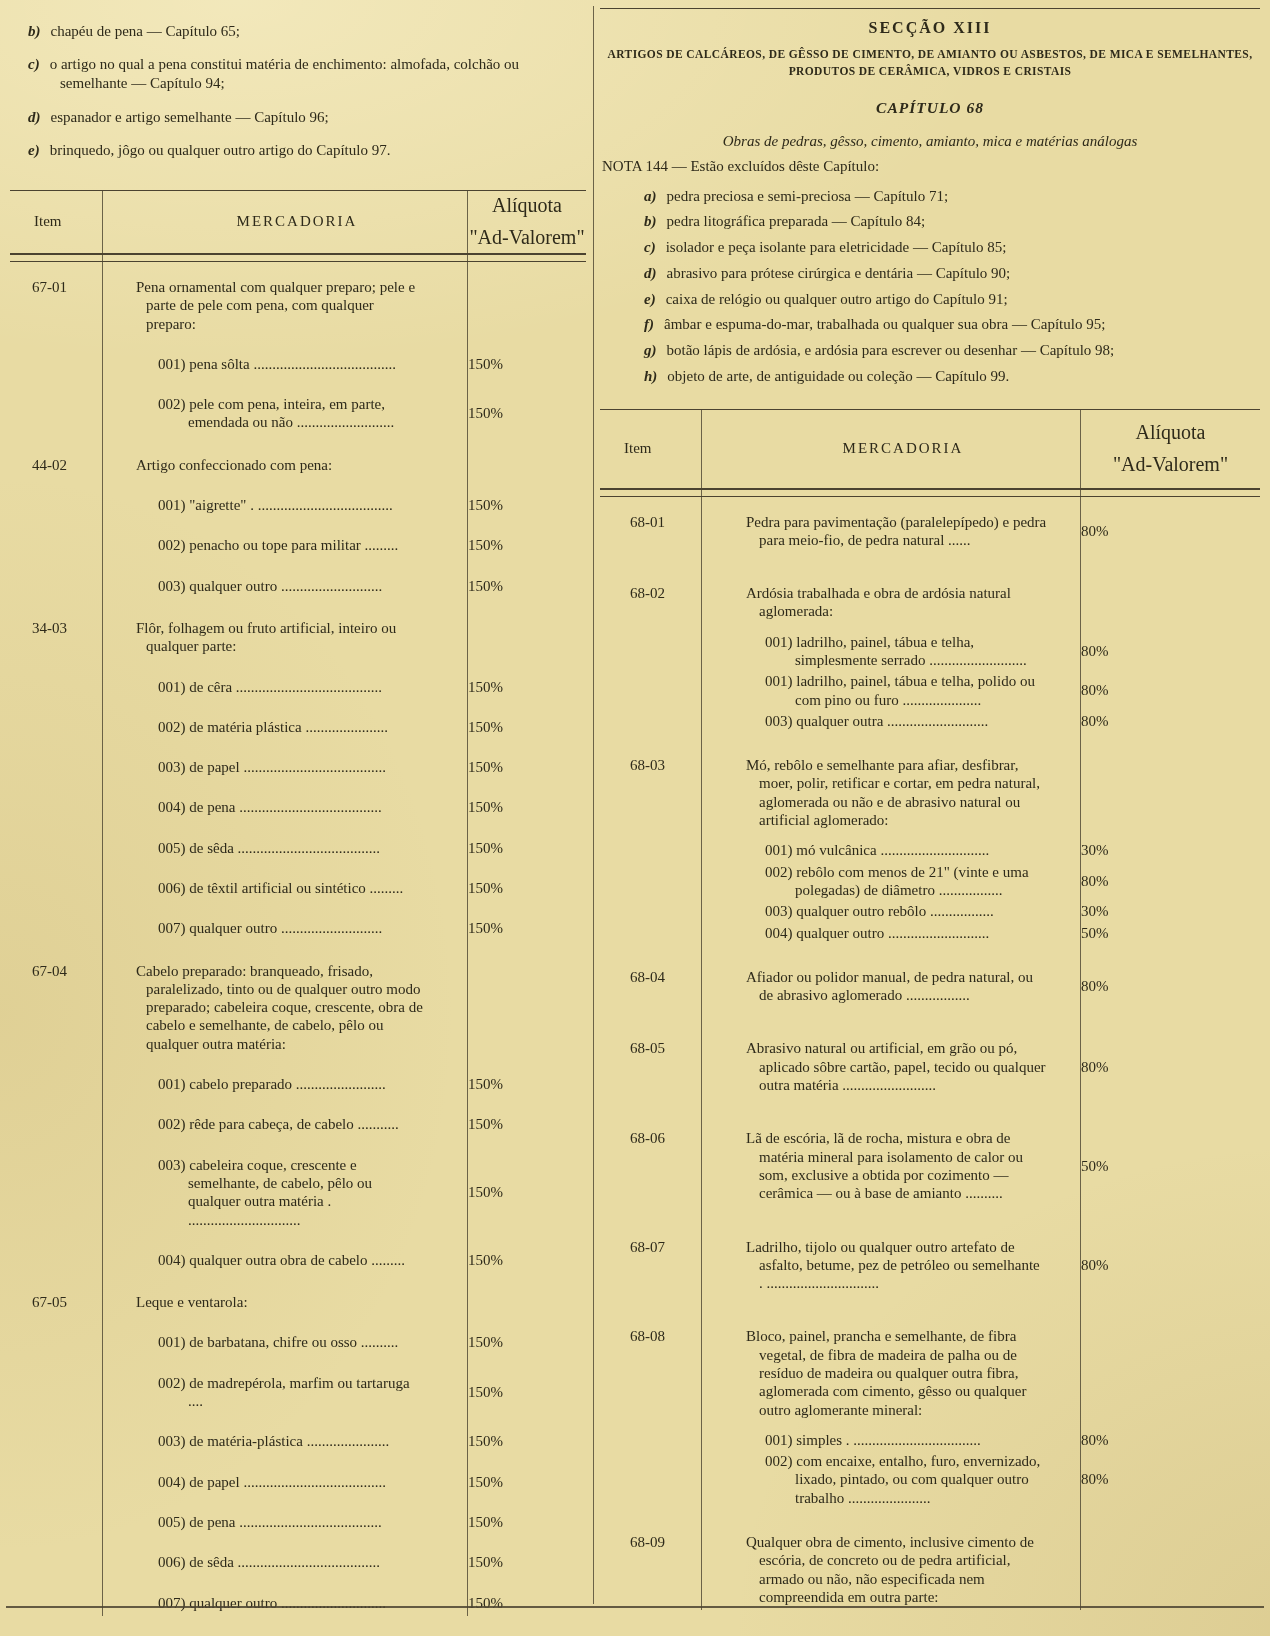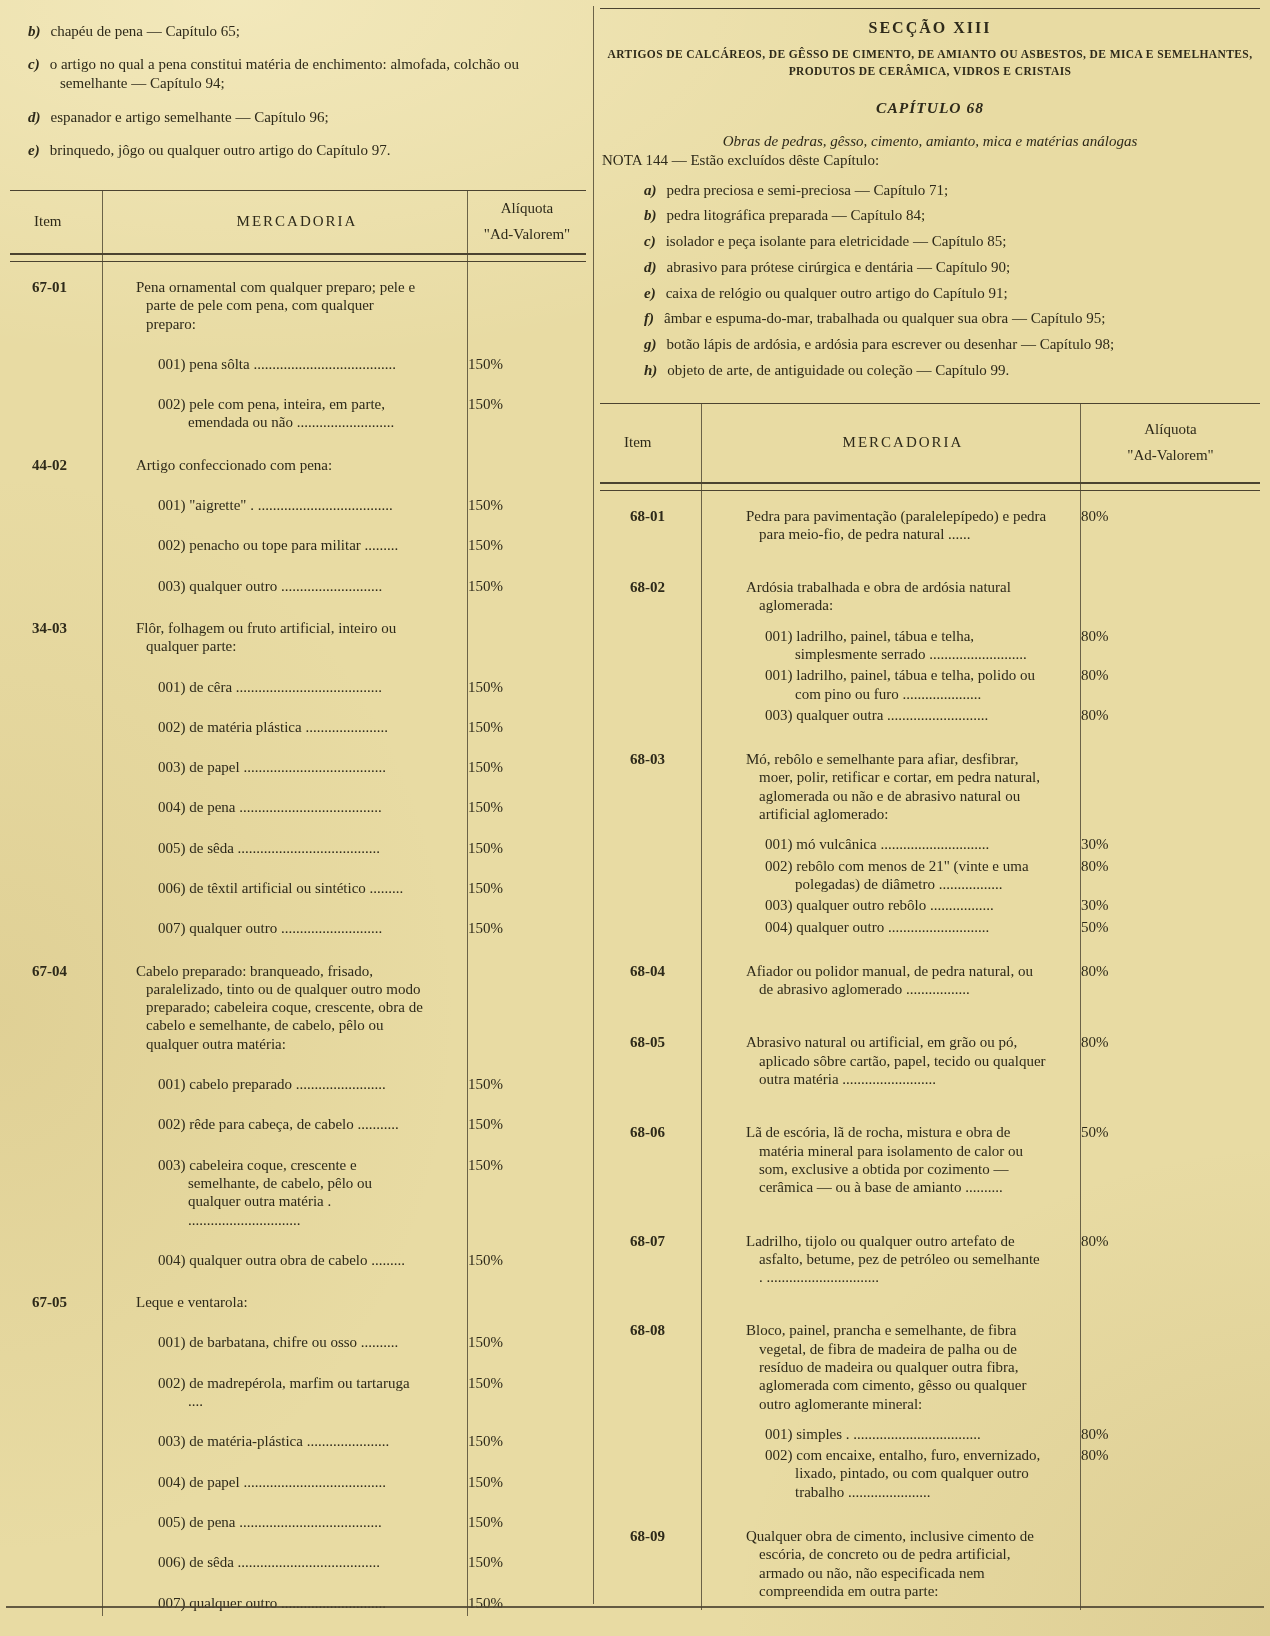--- a/index.html
+++ b/index.html
@@ -33,46 +33,46 @@
   .intro{padding:8px 14px 8px 18px;}
   .intro-item{margin-bottom:14px;padding-left:32px;text-indent:-32px;line-height:1.28;}
   .lbl{font-weight:700;font-style:italic;margin-right:10px;}
 
   
   .sec-head{border-top:1px solid var(--line);padding-top:10px;text-align:center;}
   .sec-title{font-weight:700;font-size:16px;letter-spacing:2px;}
   .sec-sub{font-weight:700;font-size:11.5px;letter-spacing:.4px;line-height:1.5;margin-top:9px;padding:0 6px;}
   .chap-title{text-align:center;font-weight:700;font-style:italic;font-size:15.5px;letter-spacing:1px;margin-top:18px;}
   .chap-caption{text-align:center;font-style:italic;margin-top:16px;}
-  .note-heading{margin-top:2px;padding-left:2px;}
+  .note-heading{margin-top:8px;padding-left:2px;}
   .notes{margin-top:12px;padding-left:44px;padding-right:4px;}
   .note-item{margin-bottom:7px;padding-left:36px;text-indent:-36px;line-height:1.25;}
 
   
   .tbl{position:relative;border-top:1px solid var(--line);margin-top:8px;flex:1;}
   .tbl-left{--codew:92px;--ratew:118px;--ratepad:37px;}
   .tbl-right{--codew:101px;--ratew:179px;--ratepad:28px;margin-top:16px;}
   .vrule{position:absolute;top:0;bottom:0;width:1px;background:var(--line);opacity:.8;}
   .v1{left:var(--codew);}
   .v2{right:var(--ratew);}
   .thead{display:flex;}
   .tbl-left .thead{height:62px;}
   .tbl-right .thead{height:78px;}
   .th-item{width:var(--codew);display:flex;align-items:center;padding-left:24px;}
   .th-merc{flex:1;display:flex;align-items:center;justify-content:center;letter-spacing:2px;}
-  .th-rate{width:var(--ratew);display:flex;flex-direction:column;align-items:center;justify-content:center;gap:9px;font-size:15px;}
+  .th-rate{width:var(--ratew);display:flex;flex-direction:column;align-items:center;justify-content:center;gap:9px;font-size:20px;}
   .dbl{border-top:2px solid var(--line);height:6px;border-bottom:1px solid var(--line);}
   .tbody{padding-top:16px;}
   .group{display:flex;align-items:flex-start;}
   .tbl-left .group{margin-bottom:24px;}
   .tbl-right .group{margin-bottom:26px;}
-  .gcode{width:var(--codew);flex:none;padding-left:22px;font-weight:700;line-height:1.2;}
+  .gcode{width:var(--codew);flex:none;padding-left:22px;font-weight:400;line-height:1.2;}
   .tbl-right .gcode{padding-left:30px;}
   .gbody{flex:1;min-width:0;display:flex;flex-direction:column;}
-  .line{display:flex;align-items:flex-start;}
+  .line{display:flex;align-items:center;}
   .dtext{flex:1;min-width:0;line-height:1.22;padding-left:22px;text-indent:-10px;padding-right:6px;}
   .tbl-right .dtext{padding-left:28px;text-indent:-13px;}
   .stext{flex:1;min-width:0;line-height:1.22;margin-left:34px;padding-left:30px;text-indent:-30px;padding-right:4px;}
   .rate{width:var(--ratew);flex:none;padding-left:var(--ratepad);line-height:1.22;white-space:nowrap;}
   .tbl-left .subwrap .line{margin-top:22px;}
   .tbl-right .subwrap{margin-top:9px;}
   .tbl-right .subwrap .line{margin-top:3px;}
 </style>
 </head>
 <body>

